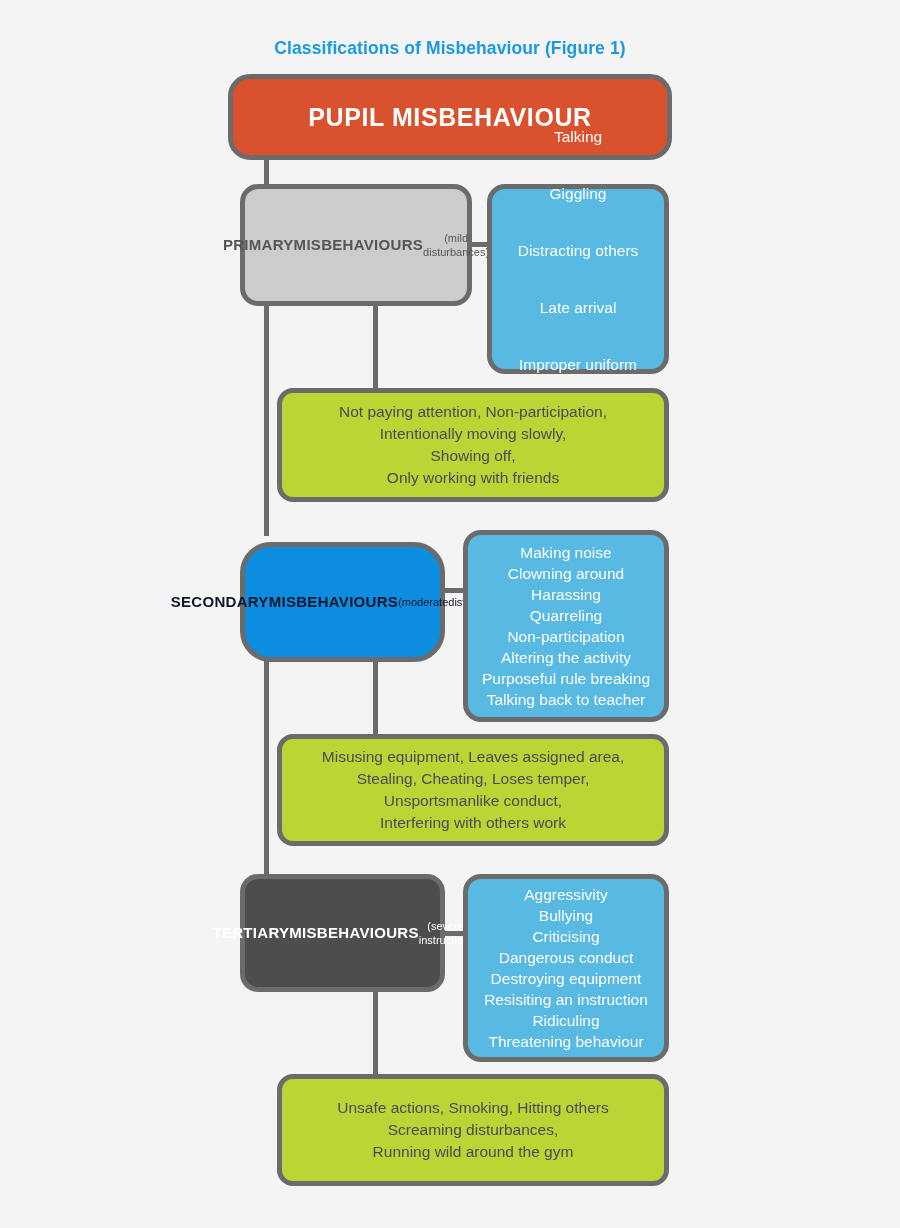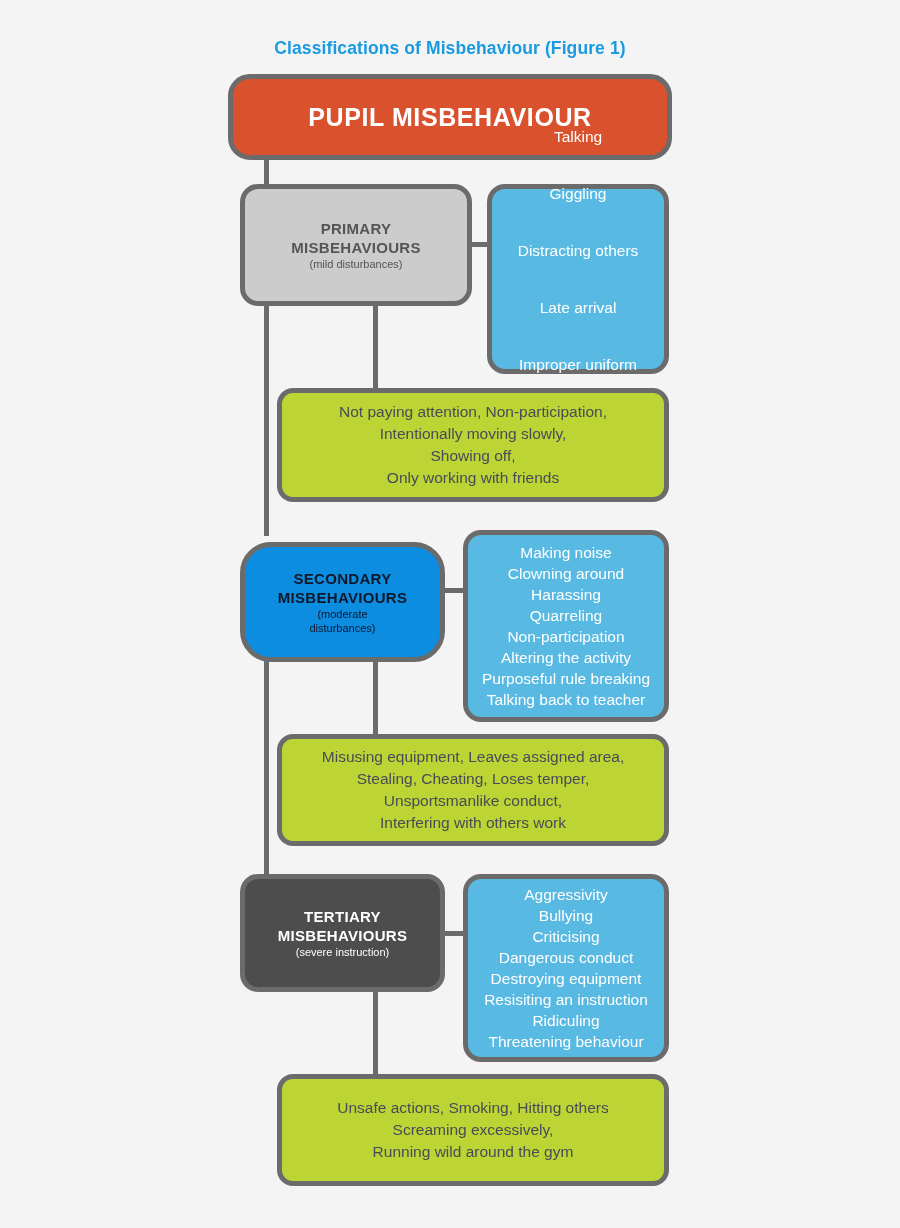--- a/index.html
+++ b/index.html
@@ -62,21 +62,21 @@
   }
   #root-node .label {
     color: #ffffff;
     font-size: 25px;
     font-weight: bold;
     letter-spacing: 0.6px;
   }
 
   
   .cat {
-    flex-direction: column;
+    flex-direction: row;
     line-height: 1.28;
   }
   .cat .l1, .cat .l2 {
     font-weight: bold;
     font-size: 15px;
     letter-spacing: 0.3px;
   }
   .cat .l3 {
     font-size: 11px;
     font-weight: normal;
@@ -213,17 +213,17 @@
     <span class="line-row">Criticising</span>
     <span class="line-row">Dangerous conduct</span>
     <span class="line-row">Destroying equipment</span>
     <span class="line-row">Resisiting an instruction</span>
     <span class="line-row">Ridiculing</span>
     <span class="line-row">Threatening behaviour</span>
   </div>
 
   <div class="node green" id="detail-tertiary">
     <span class="line-row">Unsafe actions, Smoking, Hitting others</span>
-    <span class="line-row">Screaming excessively,</span>
+    <span class="line-row">Screaming disturbances,</span>
     <span class="line-row">Running wild around the gym</span>
   </div>
 
 </div>
 
 </body></html>

